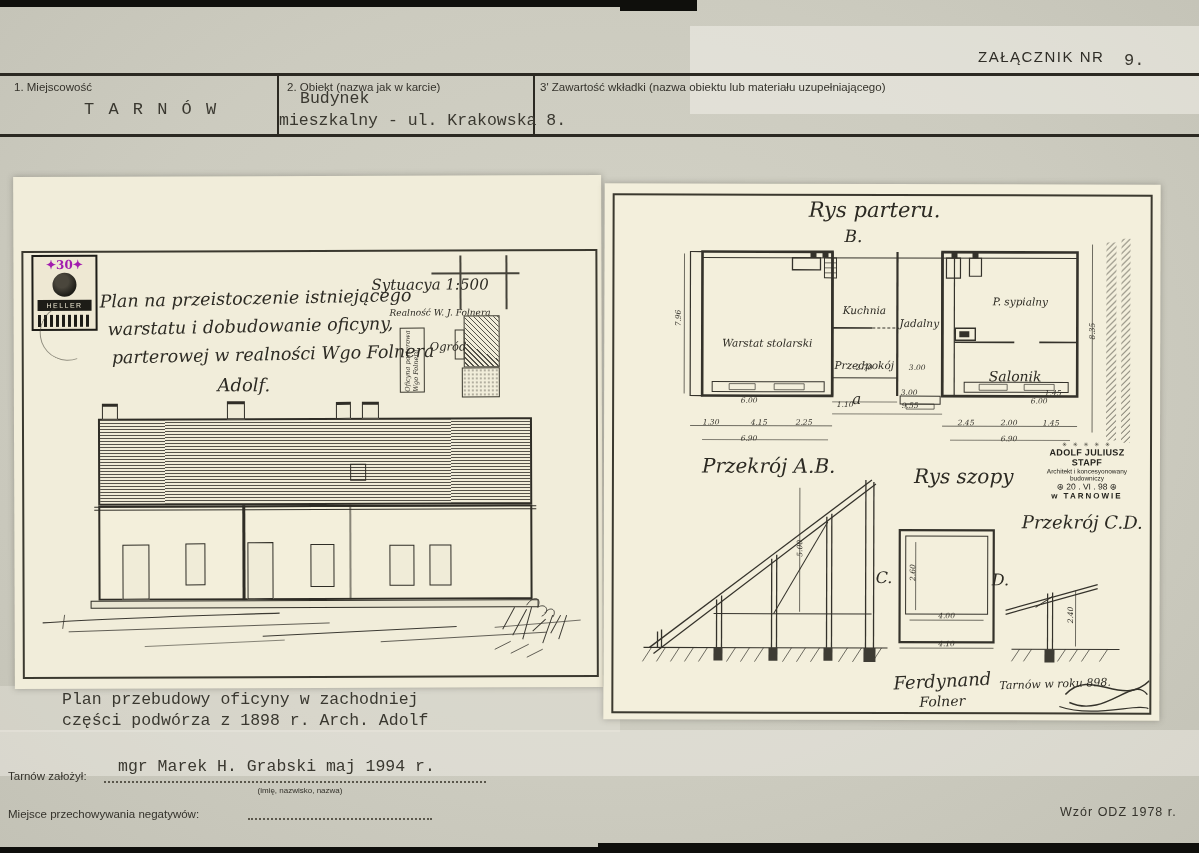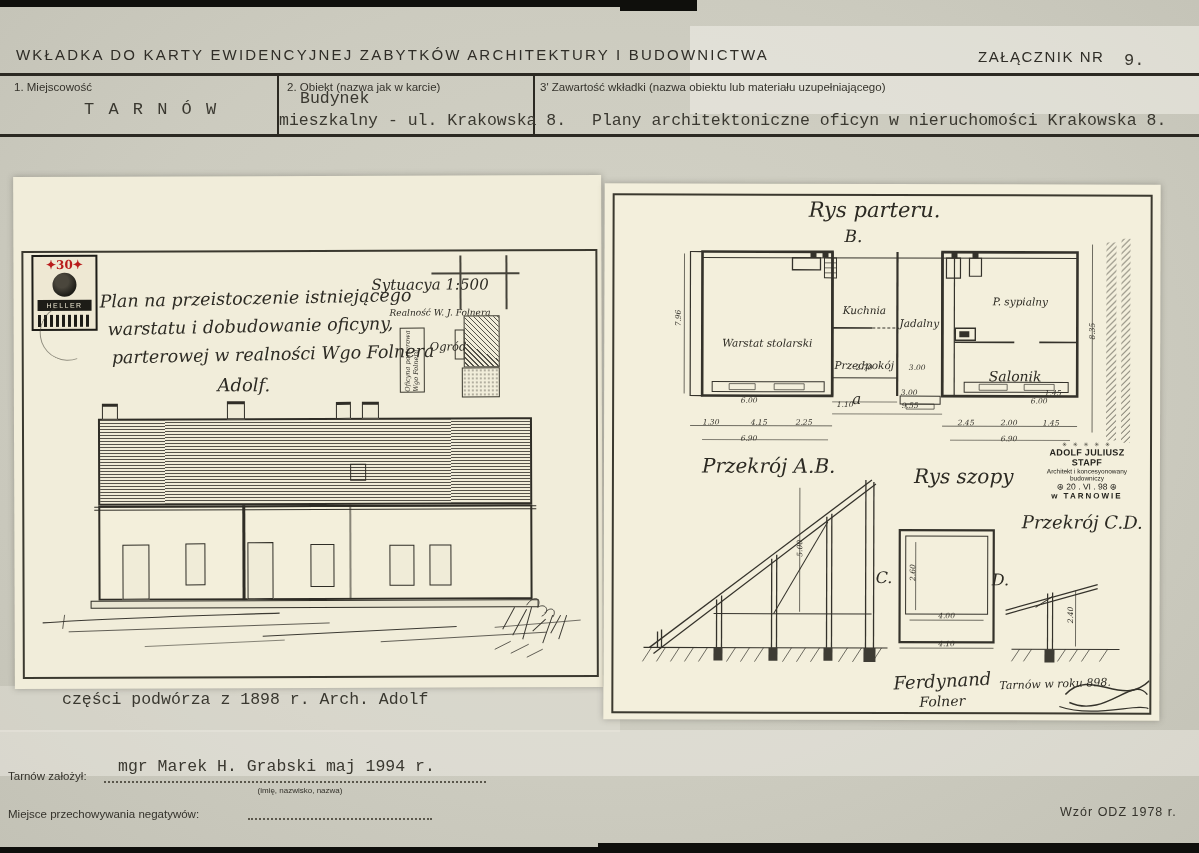--- a/index.html
+++ b/index.html
@@ -38,41 +38,39 @@
 
   <div class="bar" style="left:0;top:0;width:697px;height:7px"></div>
   <div class="bar" style="left:620px;top:0;width:77px;height:11px"></div>
   <div class="bar" style="left:0;top:847px;width:1199px;height:6px"></div>
   <div class="bar" style="left:598px;top:843px;width:601px;height:10px"></div>
 
   <div class="abs" style="left:690px;top:26px;width:509px;height:88px;background:rgba(243,241,233,.55)"></div>
   <div class="abs" style="left:0;top:730px;width:1199px;height:46px;background:rgba(242,240,232,.45)"></div>
   <div class="abs" style="left:0;top:686px;width:620px;height:46px;background:rgba(238,236,226,.35)"></div>
 
-  <div class="abs sans" style="left:16px;top:46px;font-size:15px;letter-spacing:2.2px;color:#2f2d27">WKŁADKA DO KARTY EWIDENCYJNEJ ZABYTKÓW ARCHITEKTURY I BUDOWNICTWA</div>
   <div class="abs sans" style="left:978px;top:48px;font-size:15px;letter-spacing:1.5px;color:#2f2d27">ZAŁĄCZNIK NR</div>
   <div class="abs mono" style="left:1124px;top:51px;font-size:17px">9.</div>
 
   <div class="abs" style="left:0;top:73px;width:1199px;height:64px;border-top:3px solid #2b2922;border-bottom:3px solid #2b2922">
     <div class="divider" style="left:277px;top:0;height:58px"></div>
     <div class="divider" style="left:533px;top:0;height:58px"></div>
     <div class="abs sans" style="left:14px;top:5px;font-size:11.5px">1. Miejscowość</div>
     <div class="abs mono" style="left:84px;top:24px;font-size:17px;letter-spacing:2px">T A R N Ó W</div>
     <div class="abs sans" style="left:287px;top:5px;font-size:11.5px">2. Obiekt (nazwa jak w karcie)</div>
     <div class="abs mono" style="left:300px;top:13px;width:220px;text-align:left;font-size:16.5px">Budynek</div>
     <div class="abs mono" style="left:279px;top:35px;font-size:16.5px;z-index:3;white-space:nowrap">mieszkalny - ul. Krakowska 8.</div>
     <div class="abs sans" style="left:540px;top:5px;font-size:11.5px">3' Zawartość wkładki (nazwa obiektu lub materiału uzupełniającego)</div>
-    <div class="abs mono" style="left:592px;top:35px;font-size:16.5px;white-space:nowrap">Plany architektoniczne oficyn w nieruchomości Krakowska 8.</div>
   </div>
 
   <div class="sheet" style="left:14px;top:176px;width:588px;height:512px;transform:rotate(-.2deg)">
     <div class="panel" style="left:8px;top:74px;width:576px;height:428px">
 
       <div class="abs stampfr" style="left:8px;top:2px;width:66px;height:76px">
-        <div class="abs" style="left:2px;top:1px;width:58px;text-align:center;font-size:12px;font-weight:bold;color:#b91c1c;font-family:'DejaVu Serif',serif">✦<span>30</span>✦</div>
+        <div class="abs" style="left:2px;top:1px;width:58px;text-align:center;font-size:12px;font-weight:bold;color:#a21caf;font-family:'DejaVu Serif',serif">✦<span>30</span>✦</div>
         <div class="abs" style="left:19px;top:16px;width:24px;height:24px;border-radius:50%;background:radial-gradient(circle at 40% 35%, #4a463c 0 30%, #1d1c17 70%)"></div>
         <div class="abs" style="left:4px;top:43px;width:54px;height:11px;background:#1d1c17;color:#eee8d3;font-size:7px;letter-spacing:1.5px;text-align:center;line-height:11px">HELLER</div>
         <div class="abs" style="left:4px;top:58px;width:54px;height:12px;background:repeating-linear-gradient(90deg,#1d1c17 0 3px,#eee8d3 3px 6px)"></div>
       </div>
       <div class="abs" style="left:16px;top:52px;width:56px;height:56px;border:1.5px solid transparent;border-left-color:rgba(70,68,58,.55);border-bottom-color:rgba(70,68,58,.55);border-radius:50%;transform:rotate(25deg)"></div>
 
       <div class="abs hand" style="left:76px;top:36px;font-size:17.5px;transform:rotate(-1deg)">Plan na przeistoczenie istniejącego</div>
       <div class="abs hand" style="left:84px;top:64px;font-size:17.5px;transform:rotate(-1deg)">warstatu i dobudowanie oficyny,</div>
       <div class="abs hand" style="left:88px;top:92px;font-size:17.5px;transform:rotate(-1deg)">parterowej w realności Wgo Folnera</div>
       <div class="abs hand" style="left:170px;top:122px;width:100px;text-align:center;font-size:18px">Adolf.</div>
@@ -284,20 +282,21 @@
       <div class="abs dim" style="left:313px;top:443px;width:40px">4.10</div>
       <div class="abs dim rot90" style="left:442px;top:414px;width:30px">2.40</div>
 
       <div class="abs hand" style="left:280px;top:474px;font-size:18px;transform:rotate(-3deg)">Ferdynand</div>
       <div class="abs hand" style="left:306px;top:497px;font-size:14px;transform:rotate(-2deg)">Folner</div>
       <div class="abs hand" style="left:386px;top:481px;font-size:11px;transform:rotate(-2deg)">Tarnów w roku 898.</div>
     </div>
   </div>
 
   <div class="abs mono" style="left:62px;top:690px;font-size:16.5px;line-height:20.5px;z-index:5">
+    <div>Plan przebudowy oficyny w zachodniej</div>
     <div>części podwórza z 1898 r. Arch. Adolf</div>
   </div>
 
   <div class="abs sans" style="left:8px;top:770px;font-size:11.5px;z-index:5">Tarnów założył:</div>
   <div class="abs mono" style="left:118px;top:757px;font-size:16.5px;z-index:5">mgr Marek H. Grabski maj 1994 r.</div>
   <div class="dotline" style="left:104px;top:781px;width:382px;z-index:5"></div>
   <div class="abs sans" style="left:150px;top:786px;width:300px;text-align:center;font-size:8px;z-index:5">(imię, nazwisko, nazwa)</div>
 
   <div class="abs sans" style="left:8px;top:808px;font-size:11.5px;z-index:5">Miejsce przechowywania negatywów:</div>
   <div class="dotline" style="left:248px;top:818px;width:184px;z-index:5"></div>

